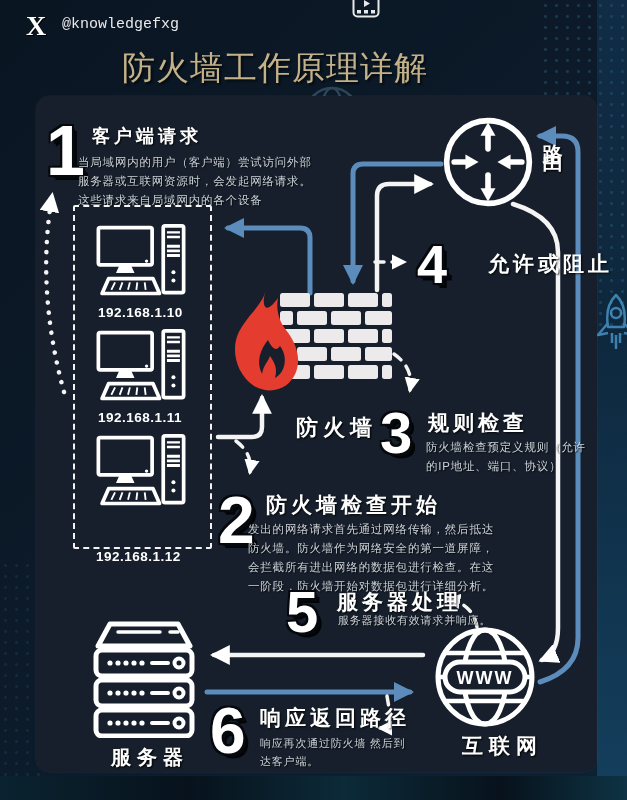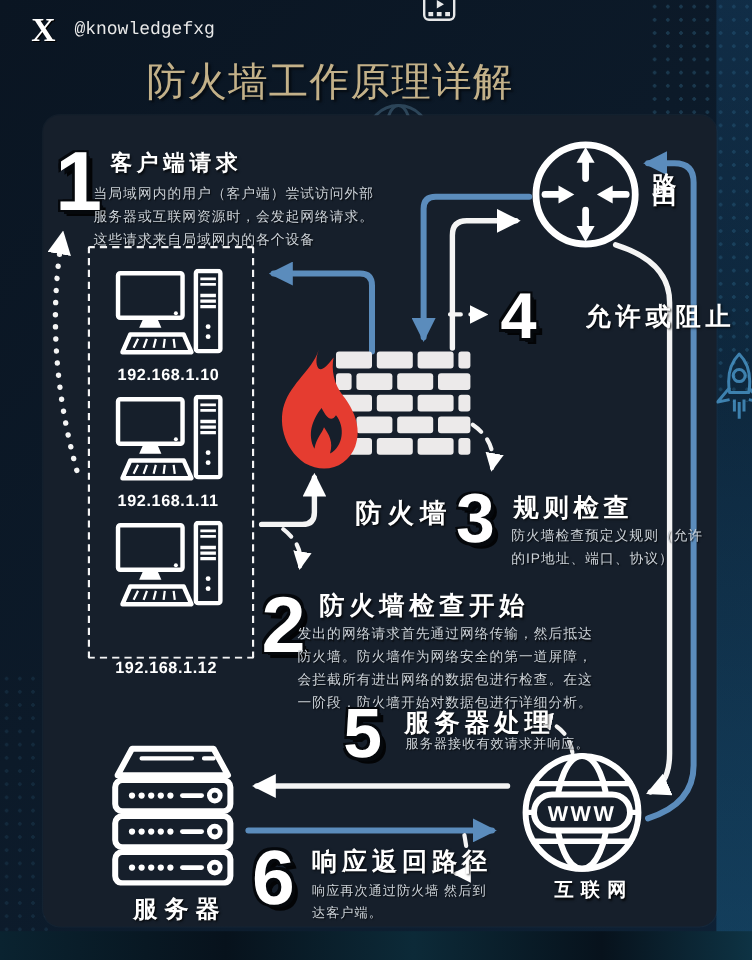--- a/index.html
+++ b/index.html
@@ -282,15 +282,15 @@
 
   <svg style="position:absolute;left:433px;top:625px;" width="104" height="104" viewBox="0 0 104 104">
     <g fill="none" stroke="#fff" stroke-width="5">
       <circle cx="52" cy="52" r="47"></circle>
       <ellipse cx="52" cy="52" rx="21" ry="47"></ellipse>
       <path d="M10 28 H94 M6 52 H98 M10 76 H94" stroke-width="4.5"></path>
     </g>
     <rect x="12" y="37" width="80" height="30" rx="15" fill="#161f2b" stroke="#fff" stroke-width="5"></rect>
     <text x="52" y="59" text-anchor="middle" fill="#fff" font-size="18" font-weight="bold" letter-spacing="2" font-family="Liberation Sans, sans-serif">WWW</text>
   </svg>
-  <div class="nodelabel" style="left:462px;top:732px;font-size:16px;letter-spacing:6px;">互联网</div>
+  <div class="nodelabel" style="left:462px;top:732px;font-size:21px;letter-spacing:6px;">互联网</div>
 
 </div>
 
 </body></html>

